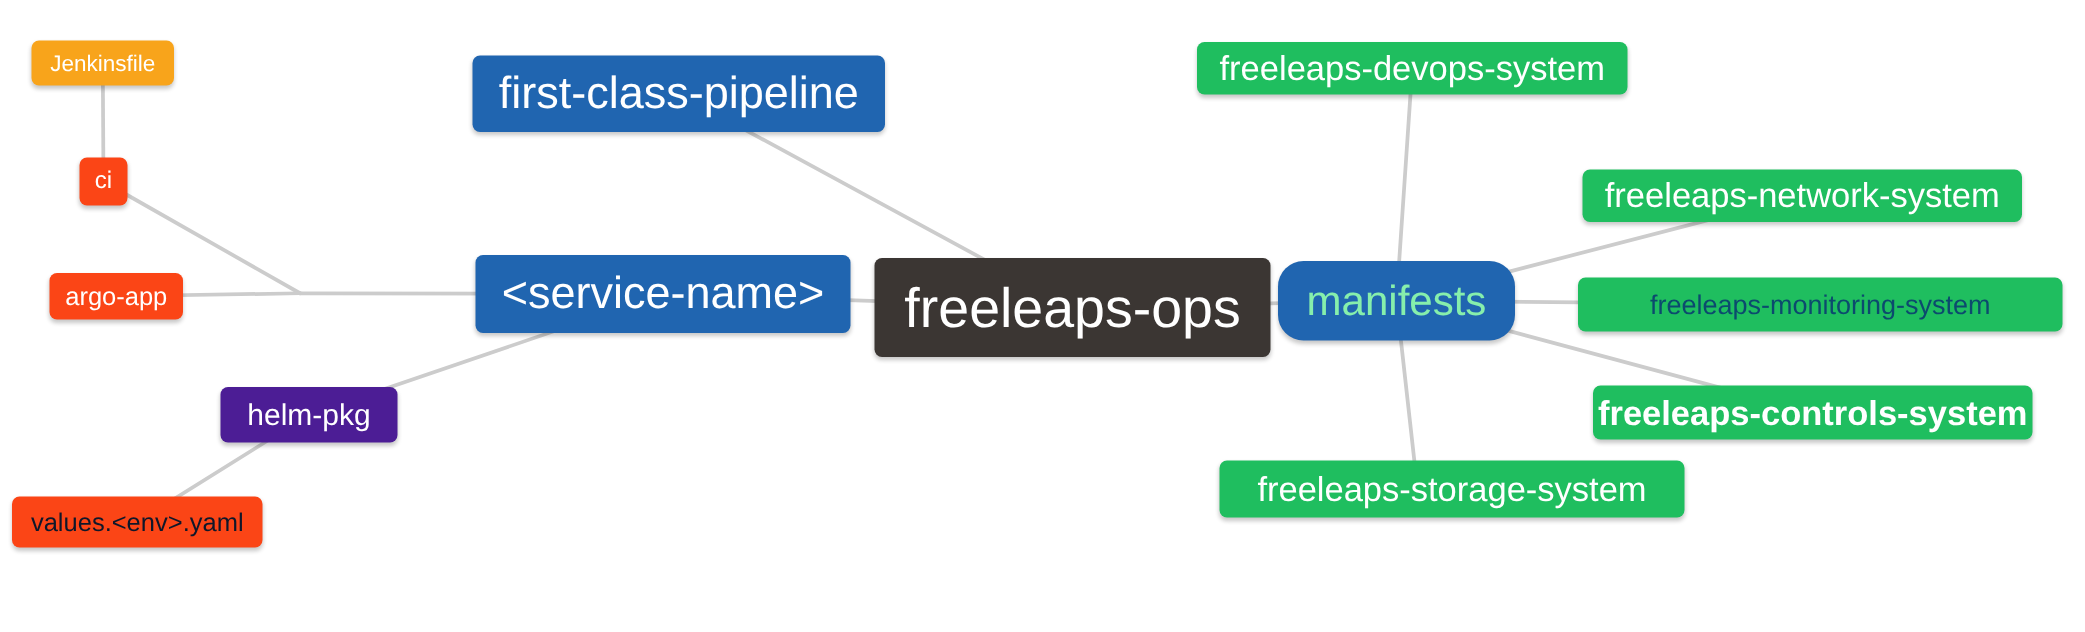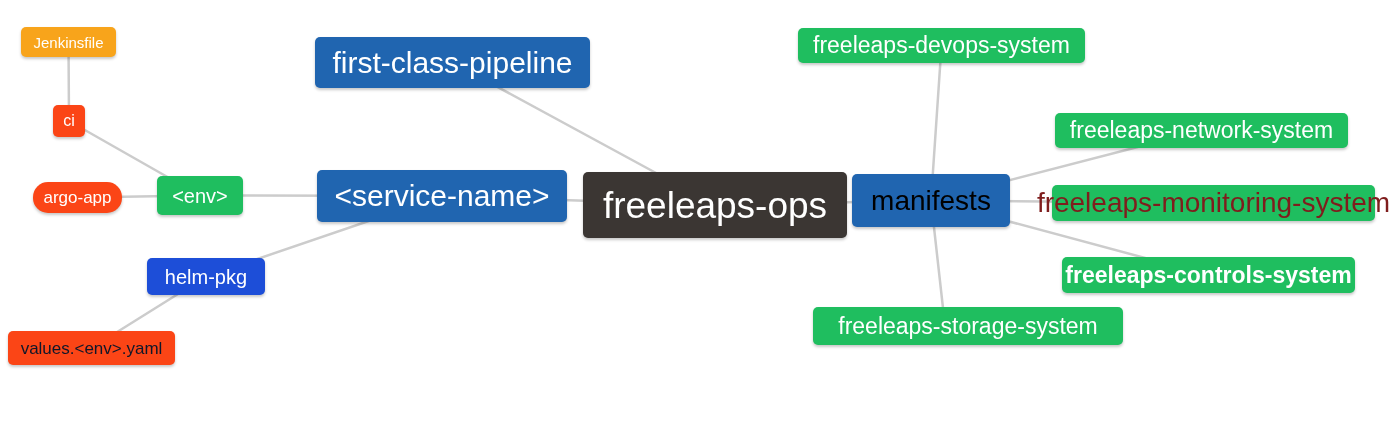--- a/index.html
+++ b/index.html
@@ -52,26 +52,25 @@
       <line x1="452.5" y1="62.5" x2="715" y2="205" stroke="#cccccc" stroke-width="2.5" stroke-linecap="round"></line>
       <line x1="715" y1="205" x2="931" y2="200.5" stroke="#cccccc" stroke-width="2.5" stroke-linecap="round"></line>
       <line x1="931" y1="200.5" x2="941.5" y2="45.5" stroke="#cccccc" stroke-width="2.5" stroke-linecap="round"></line>
       <line x1="931" y1="200.5" x2="1201.5" y2="130.5" stroke="#cccccc" stroke-width="2.5" stroke-linecap="round"></line>
       <line x1="931" y1="200.5" x2="1213.5" y2="203" stroke="#cccccc" stroke-width="2.5" stroke-linecap="round"></line>
       <line x1="931" y1="200.5" x2="1208.5" y2="275" stroke="#cccccc" stroke-width="2.5" stroke-linecap="round"></line>
       <line x1="931" y1="200.5" x2="945" y2="326" stroke="#cccccc" stroke-width="2.5" stroke-linecap="round"></line>
     </svg>
     <div class="node" style="left: 21px; top: 27px; width: 95px; height: 30px; font-size: 15px; background: rgb(248, 164, 27); color: rgb(255, 255, 255);">Jenkinsfile</div>
     <div class="node" style="left: 53px; top: 105px; width: 32px; height: 32px; font-size: 16px; background: rgb(251, 69, 22); color: rgb(255, 255, 255);">ci</div>
-    <div class="node" style="left: 33px; top: 182px; width: 89px; height: 31px; font-size: 17px; background: rgb(251, 69, 22); color: rgb(255, 255, 255); border-radius: 15px;">argo-app</div>
-    <div class="node" style="left: 157px; top: 176px; width: 86px; height: 39px; font-size: 20px; background: rgb(31, 190, 95); color: rgb(255, 255, 255);">&lt;env&gt;</div>
-    <div class="node" style="left: 147px; top: 258px; width: 118px; height: 37px; font-size: 20px; background: #1d4ed8; color: rgb(255, 255, 255);">helm-pkg</div>
+    <div class="node" style="left: 33px; top: 182px; width: 89px; height: 31px; font-size: 17px; background: rgb(251, 69, 22); color: rgb(255, 255, 255);">argo-app</div>
+    <div class="node" style="left: 147px; top: 258px; width: 118px; height: 37px; font-size: 20px; background: #4c1d95; color: rgb(255, 255, 255);">helm-pkg</div>
     <div class="node" style="left: 8px; top: 331px; width: 167px; height: 34px; font-size: 17px; background: rgb(251, 69, 22); color: #0f172a;">values.&lt;env&gt;.yaml</div>
     <div class="node" style="left: 317px; top: 170px; width: 250px; height: 52px; font-size: 30px; background: rgb(32, 101, 176); color: rgb(255, 255, 255);">&lt;service-name&gt;</div>
     <div class="node" style="left: 315px; top: 37px; width: 275px; height: 51px; font-size: 30px; background: rgb(32, 101, 176); color: rgb(255, 255, 255);">first-class-pipeline</div>
     <div class="node" style="left: 583px; top: 172px; width: 264px; height: 66px; font-size: 37px; background: rgb(59, 54, 51); color: rgb(255, 255, 255);">freeleaps-ops</div>
-    <div class="node" style="left: 852px; top: 174px; width: 158px; height: 53px; font-size: 28px; background: rgb(32, 101, 176); color: #000000;">manifests</div>
+    <div class="node" style="left: 852px; top: 174px; width: 158px; height: 53px; font-size: 28px; background: rgb(32, 101, 176); color: #86efac; border-radius: 17px;">manifests</div>
     <div class="node" style="left: 798px; top: 28px; width: 287px; height: 35px; font-size: 23px; background: rgb(31, 190, 95); color: rgb(255, 255, 255);">freeleaps-devops-system</div>
     <div class="node" style="left: 1055px; top: 113px; width: 293px; height: 35px; font-size: 23px; background: rgb(31, 190, 95); color: rgb(255, 255, 255);">freeleaps-network-system</div>
-    <div class="node" style="left: 1052px; top: 185px; width: 323px; height: 36px; font-size: 28px; background: rgb(31, 190, 95); color: #7f1d1d;">freeleaps-monitoring-system</div>
+    <div class="node" style="left: 1052px; top: 185px; width: 323px; height: 36px; font-size: 18px; background: rgb(31, 190, 95); color: #0c4a6e;">freeleaps-monitoring-system</div>
     <div class="node" style="left: 1062px; top: 257px; width: 293px; height: 36px; font-size: 23px; background: rgb(31, 190, 95); color: rgb(255, 255, 255); font-weight: bold;">freeleaps-controls-system</div>
     <div class="node" style="left: 813px; top: 307px; width: 310px; height: 38px; font-size: 23px; background: rgb(31, 190, 95); color: rgb(255, 255, 255);">freeleaps-storage-system</div>
   </div>
 
 </body></html>

